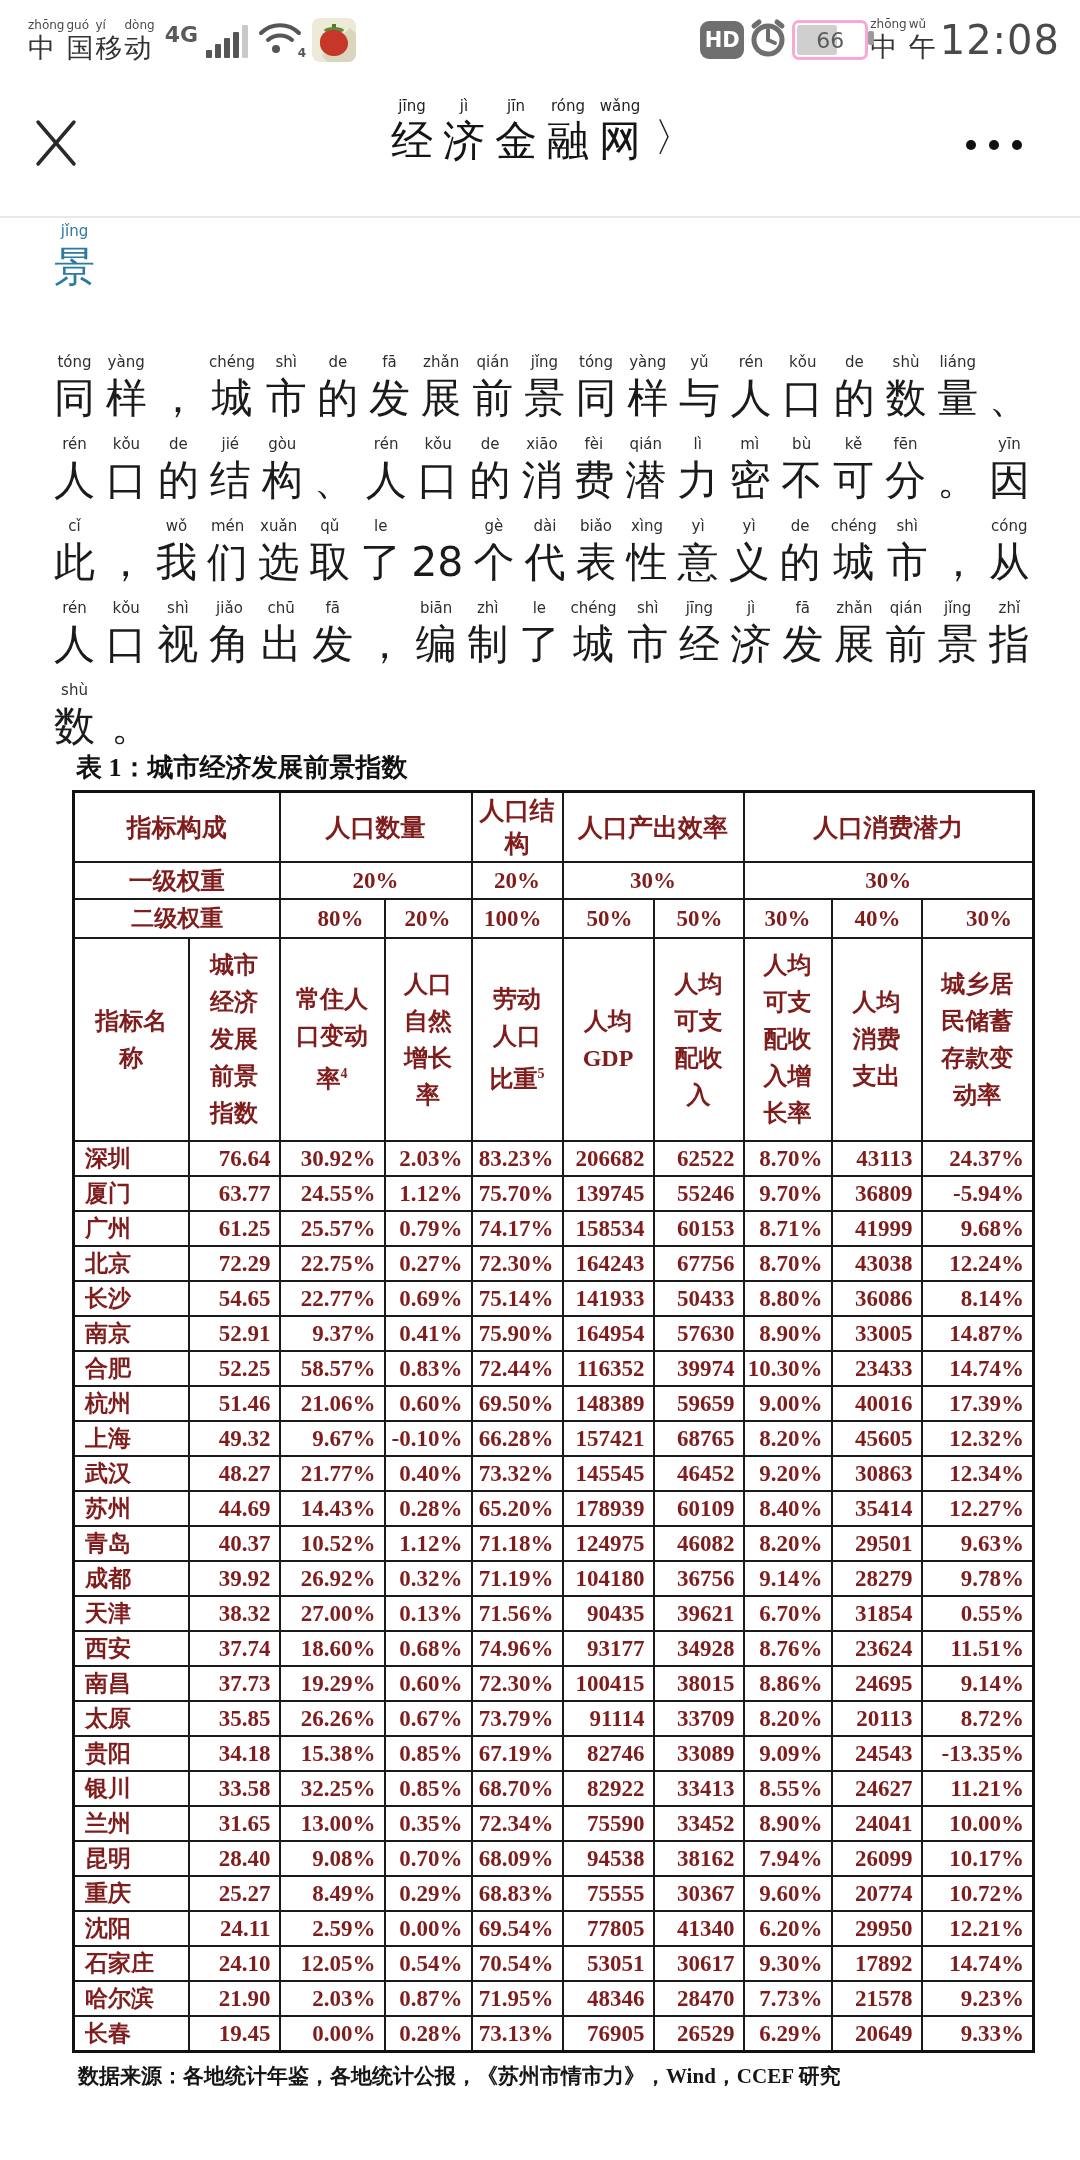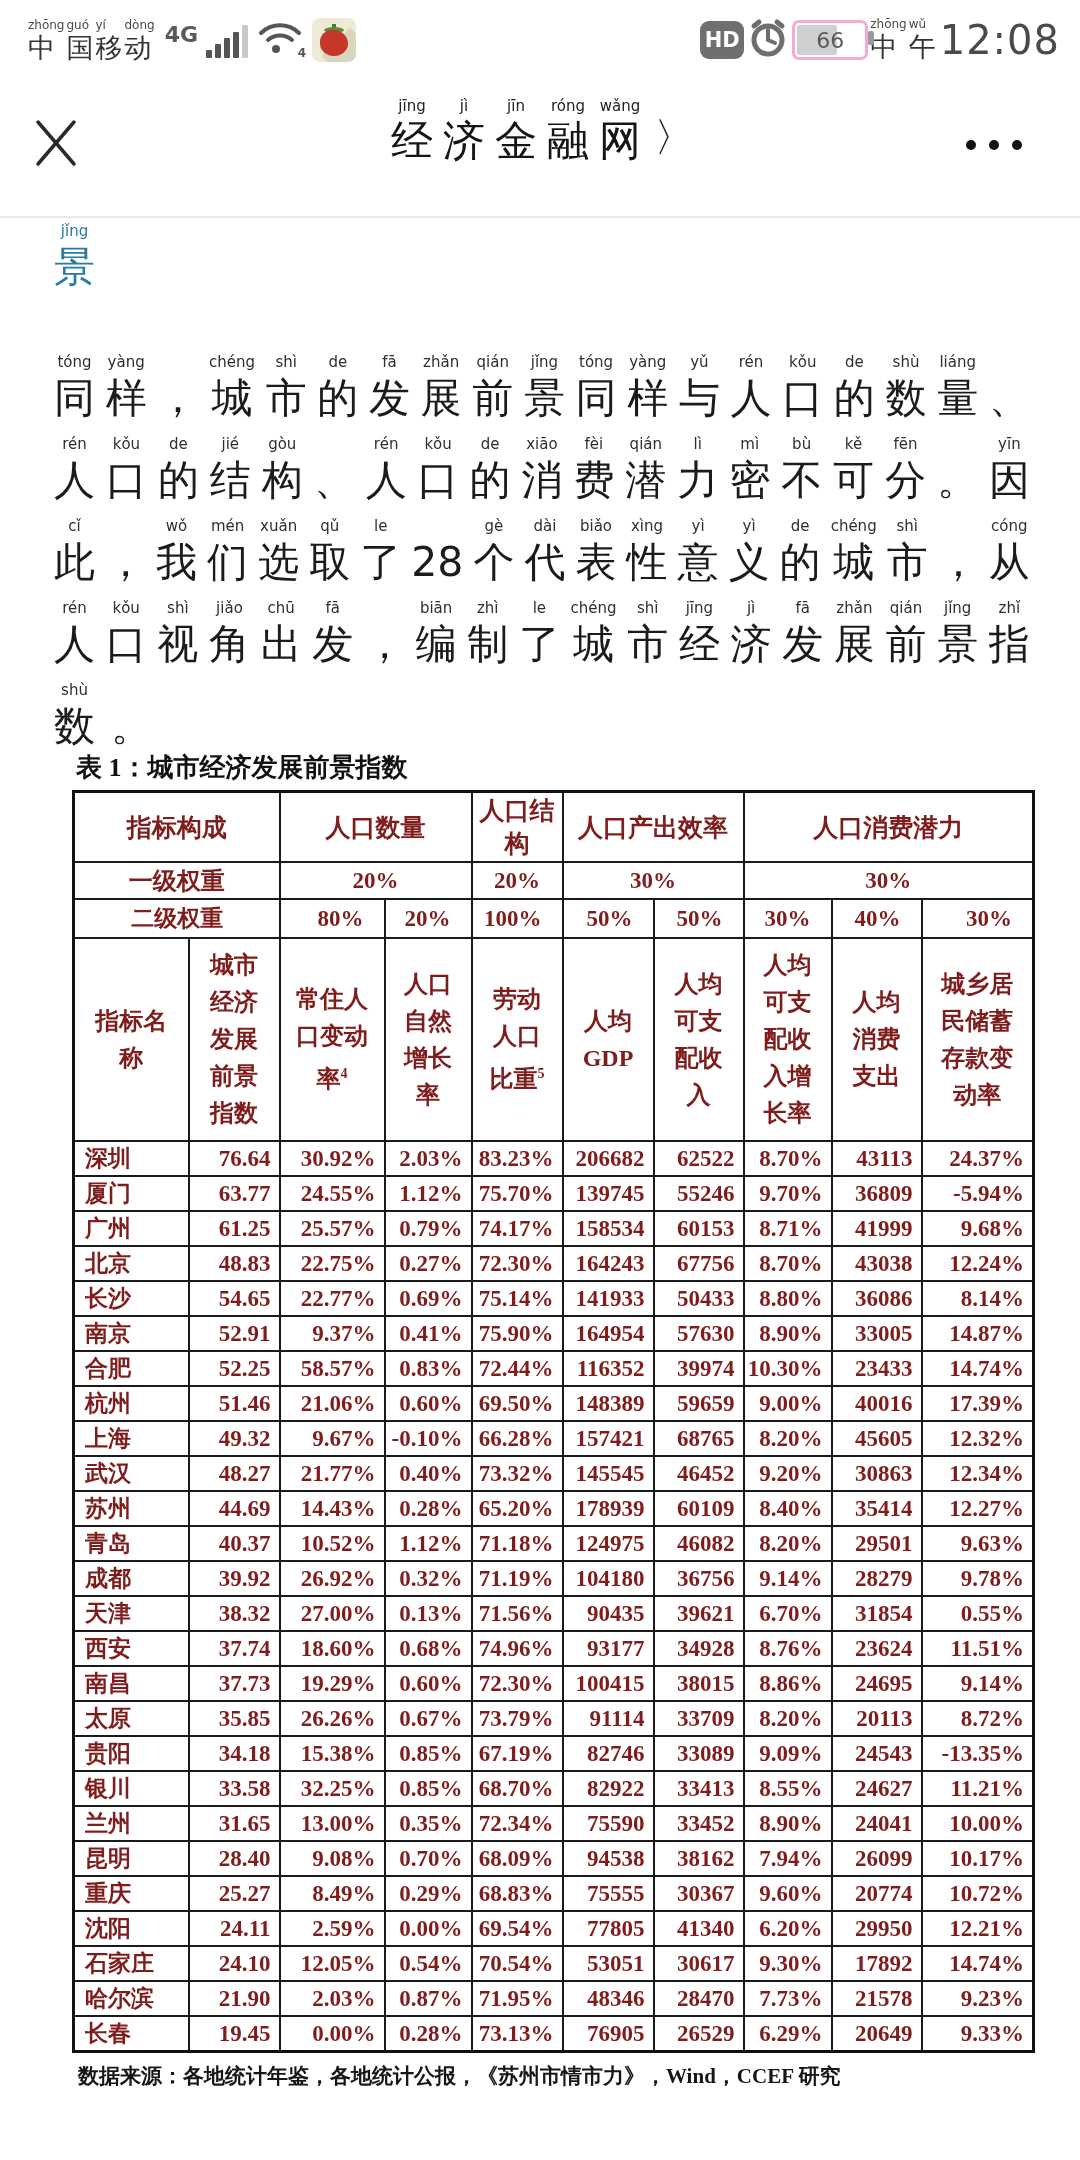--- a/index.html
+++ b/index.html
@@ -608,21 +608,21 @@
         <td class="num">0.79%</td>
         <td class="num">74.17%</td>
         <td class="num">158534</td>
         <td class="num">60153</td>
         <td class="num">8.71%</td>
         <td class="num">41999</td>
         <td class="num">9.68%</td>
       </tr>
       <tr>
         <td class="city">北京</td>
-        <td class="num">48.83</td>
+        <td class="num">72.29</td>
         <td class="num">22.75%</td>
         <td class="num">0.27%</td>
         <td class="num">72.30%</td>
         <td class="num">164243</td>
         <td class="num">67756</td>
         <td class="num">8.70%</td>
         <td class="num">43038</td>
         <td class="num">12.24%</td>
       </tr>
       <tr>

